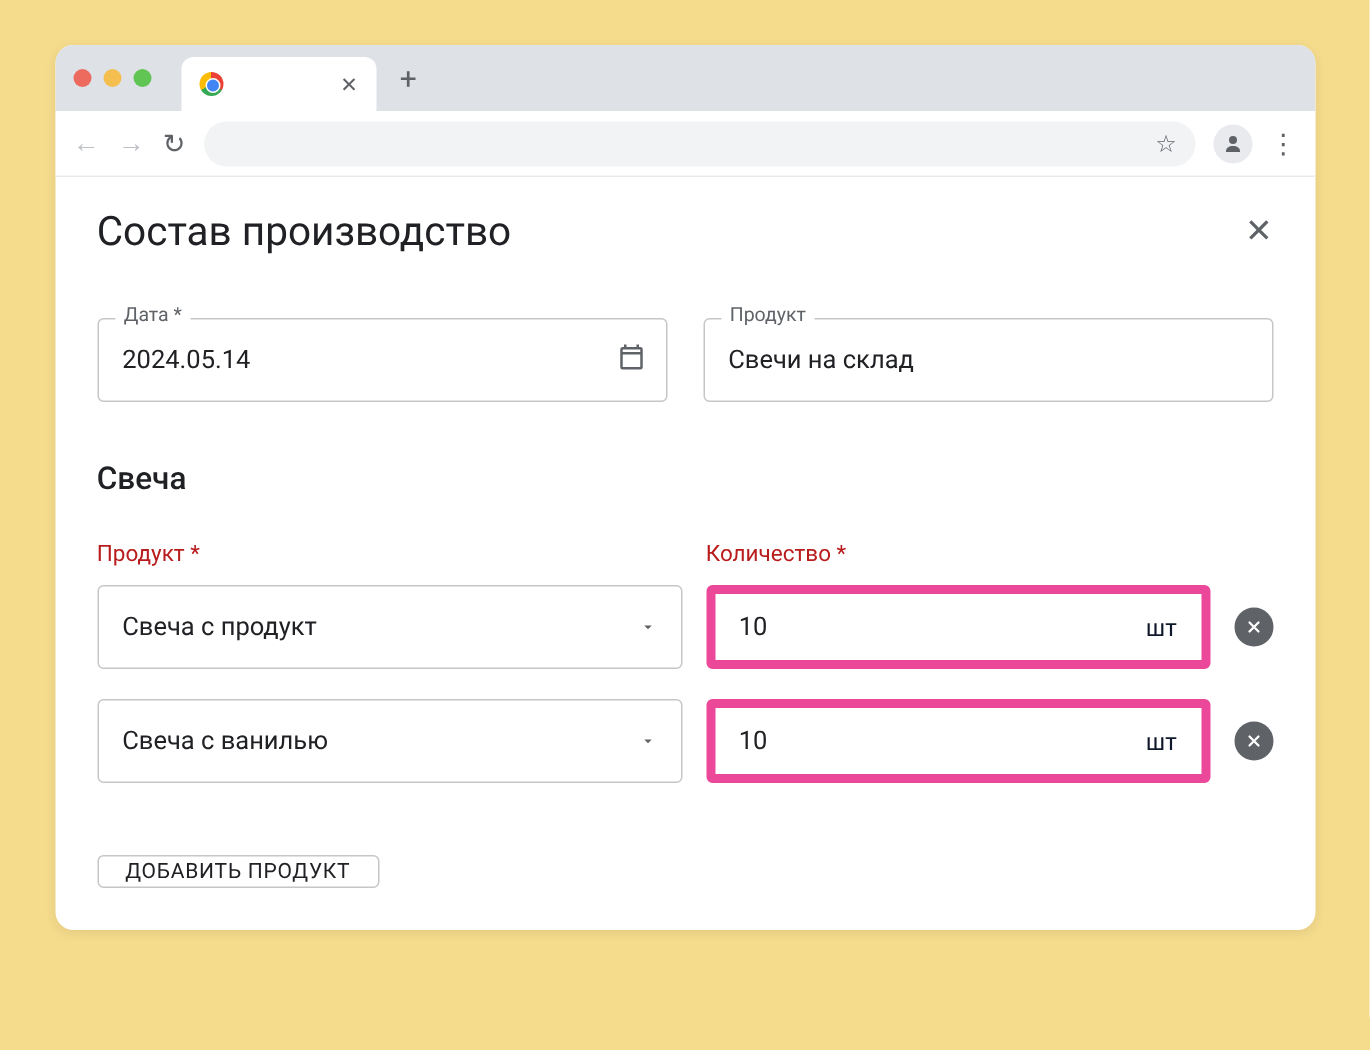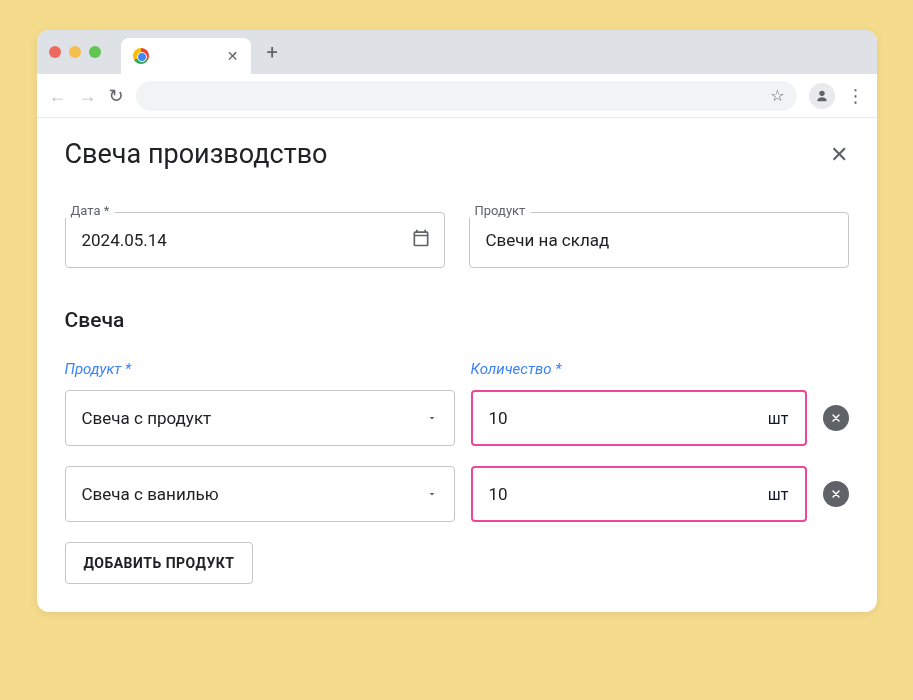--- a/index.html
+++ b/index.html
@@ -85,71 +85,72 @@
   .content { padding: 20px 28px 28px; }
   .page-header {
     display: flex; justify-content: space-between; align-items: center;
     margin-bottom: 42px;
   }
   .page-title { font-size: 27px; font-weight: 400; color: #202124; }
   .close-x { color: #5f6368; font-size: 22px; cursor: pointer; font-weight: 300; }
   .form-row { display: flex; gap: 24px; margin-bottom: 40px; }
   .field-wrapper { position: relative; flex: 1; }
   .field-label {
-    position: absolute; top: -9px; left: 0;
+    position: absolute; top: -9px; left: 12px;
     background: #fff; padding: 0 6px;
     font-size: 13px; color: #5f6368;
   }
   .text-input {
     width: 100%; height: 56px;
     border: 1px solid #c4c7c5; border-radius: 4px;
     padding: 12px 16px; font-size: 17px; color: #202124;
     font-family: inherit;
   }
   .date-field { display: flex; align-items: center; position: relative; }
   .date-field .text-input { padding-right: 48px; }
   .cal-icon {
     position: absolute; right: 14px; top: 50%; transform: translateY(-50%);
     color: #5f6368; cursor: pointer;
   }
   .section-title { font-size: 21px; font-weight: 500; color: #202124; margin-bottom: 28px; }
   .col-labels { display: flex; gap: 16px; margin-bottom: 12px; }
-  .col-label { font-size: 15px; color: #3b82f6; font-style: italic; }
+  .col-label { font-size: 15px; color: #b91c1c; }
   .col-product { width: 390px; }
   .col-qty { flex: 1; }
   .item-row { display: flex; gap: 16px; align-items: center; margin-bottom: 20px; }
   .select-wrap {
     width: 390px; height: 56px;
     border: 1px solid #c4c7c5; border-radius: 4px;
     display: flex; align-items: center; padding: 0 16px;
     cursor: pointer; position: relative;
   }
   .select-value { font-size: 17px; color: #202124; flex: 1; }
   .chevron { color: #5f6368; }
   .qty-wrap {
     flex: 1; height: 56px;
-    border: 2px solid #ec4899; border-radius: 4px;
+    border: 6px solid #ec4899; border-radius: 4px;
     display: flex; align-items: center; padding: 0 16px;
   }
   .qty-input {
     flex: 1; border: none; font-size: 17px; color: #202124; font-family: inherit;
   }
   .unit { font-size: 16px; color: #0f172a; }
   .remove-btn {
     width: 26px; height: 26px; border-radius: 50%;
     background: #5f6368; color: #fff;
     display: flex; align-items: center; justify-content: center;
     cursor: pointer; font-size: 14px; flex-shrink: 0;
   }
   .add-btn {
     border: 1px solid #c4c7c5; background: #fff;
-    padding: 12px 18px; border-radius: 4px;
-    font-size: 14px; font-weight: 700; letter-spacing: 0.5px;
+    padding: 2px 18px; border-radius: 4px;
+    font-size: 14px; font-weight: 400; letter-spacing: 0.5px;
     color: #202124; cursor: pointer; font-family: inherit;
     text-transform: uppercase;
+    margin-top: 28px;
   }
 </style>
 </head>
 <body>
 
 <div class="browser-window">
   <div class="tab-strip">
     <div class="traffic-lights">
       <div class="traffic-light tl-red"></div>
       <div class="traffic-light tl-yellow"></div>
@@ -173,21 +174,21 @@
       <svg width="16" height="16" viewBox="0 0 24 24" fill="#5f6368">
           <circle cx="12" cy="8" r="4"></circle>
           <path d="M12 14c-4 0-7 2-7 5v1h14v-1c0-3-3-5-7-5z"></path>
         </svg>
     </div>
     <span class="kebab">⋮</span>
   </div>
 
   <div class="content">
     <div class="page-header">
-      <h1 class="page-title">Свеча производство</h1>
+      <h1 class="page-title">Состав производство</h1>
       <span class="close-x">✕</span>
     </div>
 
     <div class="form-row">
       <div class="field-wrapper date-field">
         <span class="field-label">Дата *</span>
         <input class="text-input" value="2024.05.14" style="">
         <span class="cal-icon">
           <svg width="20" height="20" viewBox="0 0 24 24" fill="#5f6368">
               <path d="M19 4h-1V2h-2v2H8V2H6v2H5a2 2 0 0 0-2 2v14a2 2 0 0 0 2 2h14a2 2 0 0 0 2-2V6a2 2 0 0 0-2-2zm0 16H5V10h14v10zM5 8V6h14v2H5z"></path>

